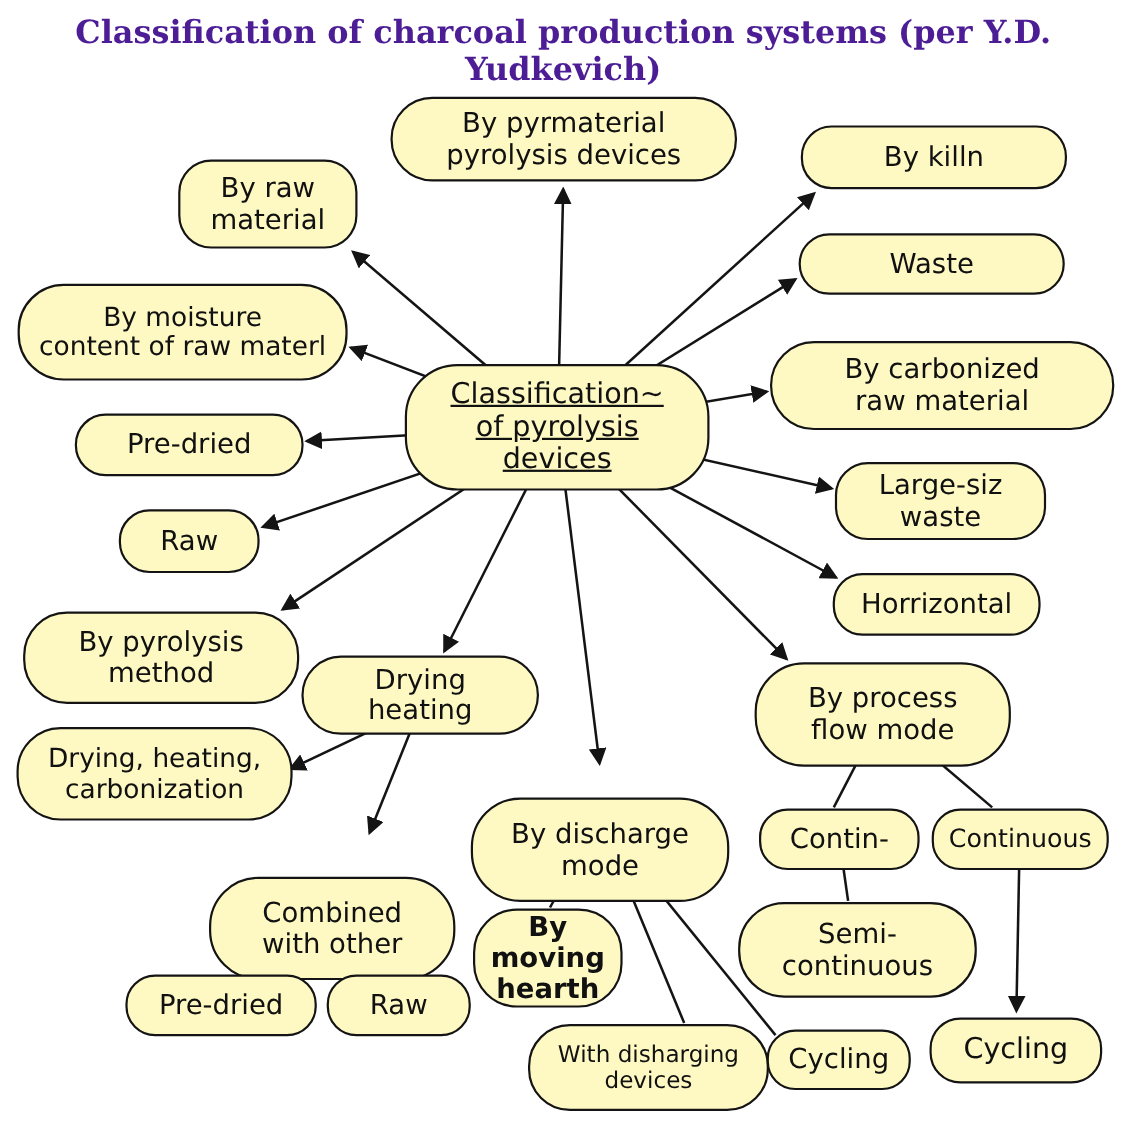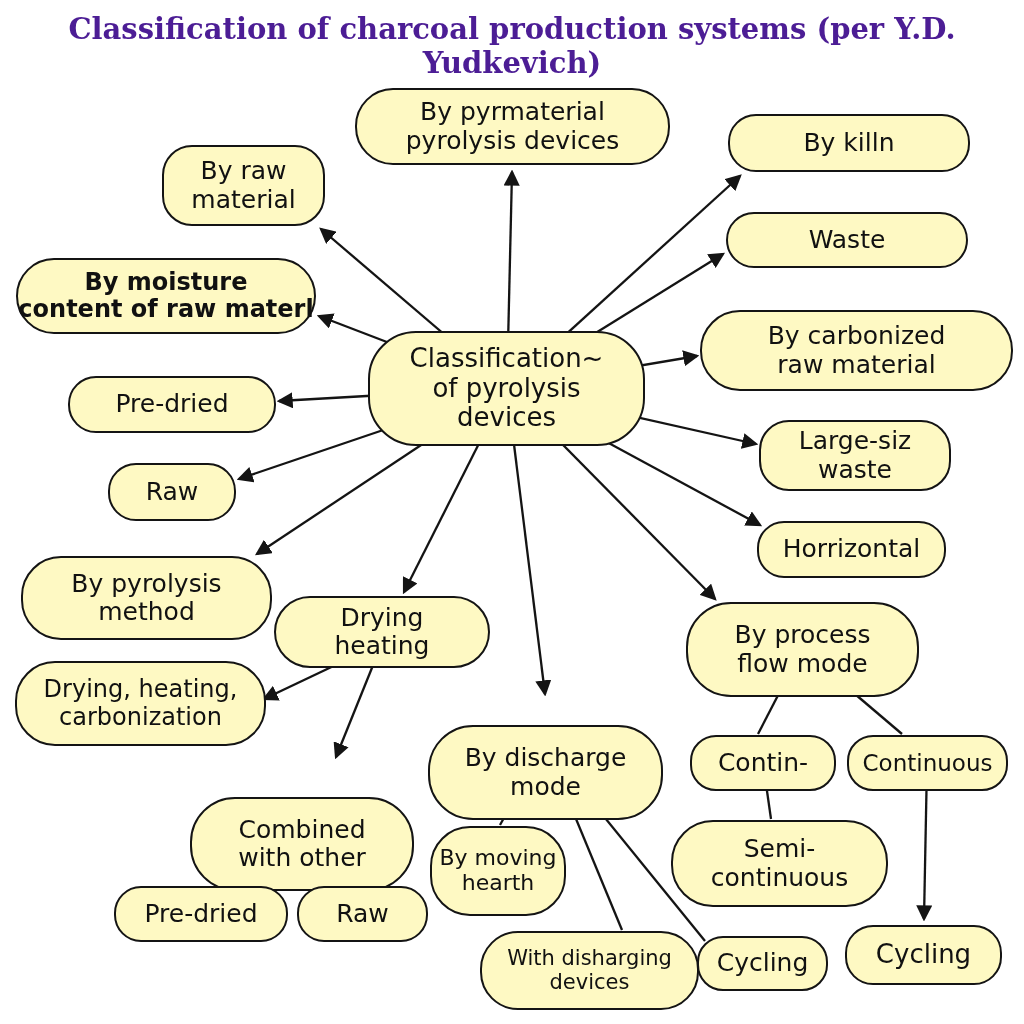--- a/index.html
+++ b/index.html
@@ -99,31 +99,31 @@
 
   <div class="node" style="left:162px;top:145px;width:163px;height:81px;border-radius:30px;">
     <span>By raw
 material</span>
   </div>
 
   <div class="node" style="left:726px;top:212px;width:242px;height:56px;border-radius:28px;">
     <span>Waste</span>
   </div>
 
-  <div class="node" style="left:16px;top:258px;width:300px;height:76px;border-radius:42px;font-size:24px;font-weight:bold;">
+  <div class="node" style="left:16px;top:258px;width:300px;height:88px;border-radius:42px;font-size:24px;">
     <span>By moisture
 content of raw materl</span>
   </div>
 
   <div class="node" style="left:700px;top:310px;width:313px;height:81px;border-radius:40px;">
     <span>By carbonized
 raw material</span>
   </div>
 
-  <div class="node" style="left:368px;top:331px;width:277px;height:115px;border-radius:48px;font-size:26px;">
+  <div class="node" style="left:368px;top:331px;width:277px;height:115px;border-radius:48px;font-size:26px;text-decoration:underline;">
     <span>Classification~
 of pyrolysis
 devices</span>
   </div>
 
   <div class="node" style="left:68px;top:376px;width:208px;height:57px;border-radius:28px;">
     <span>Pre-dried</span>
   </div>
 
   <div class="node" style="left:759px;top:420px;width:192px;height:71px;border-radius:30px;">
@@ -170,21 +170,21 @@
 
   <div class="node" style="left:847px;top:735px;width:161px;height:56px;border-radius:26px;font-size:23px;">
     <span>Continuous</span>
   </div>
 
   <div class="node" style="left:190px;top:761px;width:224px;height:94px;border-radius:45px;margin-top:36px;">
     <span>Combined
 with other</span>
   </div>
 
-  <div class="node" style="left:430px;top:826px;width:136px;height:90px;border-radius:40px;font-size:22px;">
+  <div class="node" style="left:430px;top:826px;width:136px;height:90px;border-radius:40px;font-size:25px;font-weight:bold;">
     <span>By moving
 hearth</span>
   </div>
 
   <div class="node" style="left:671px;top:820px;width:217px;height:87px;border-radius:42px;">
     <span>Semi-
 continuous</span>
   </div>
 
   <div class="node" style="left:114px;top:886px;width:174px;height:56px;border-radius:27px;">

